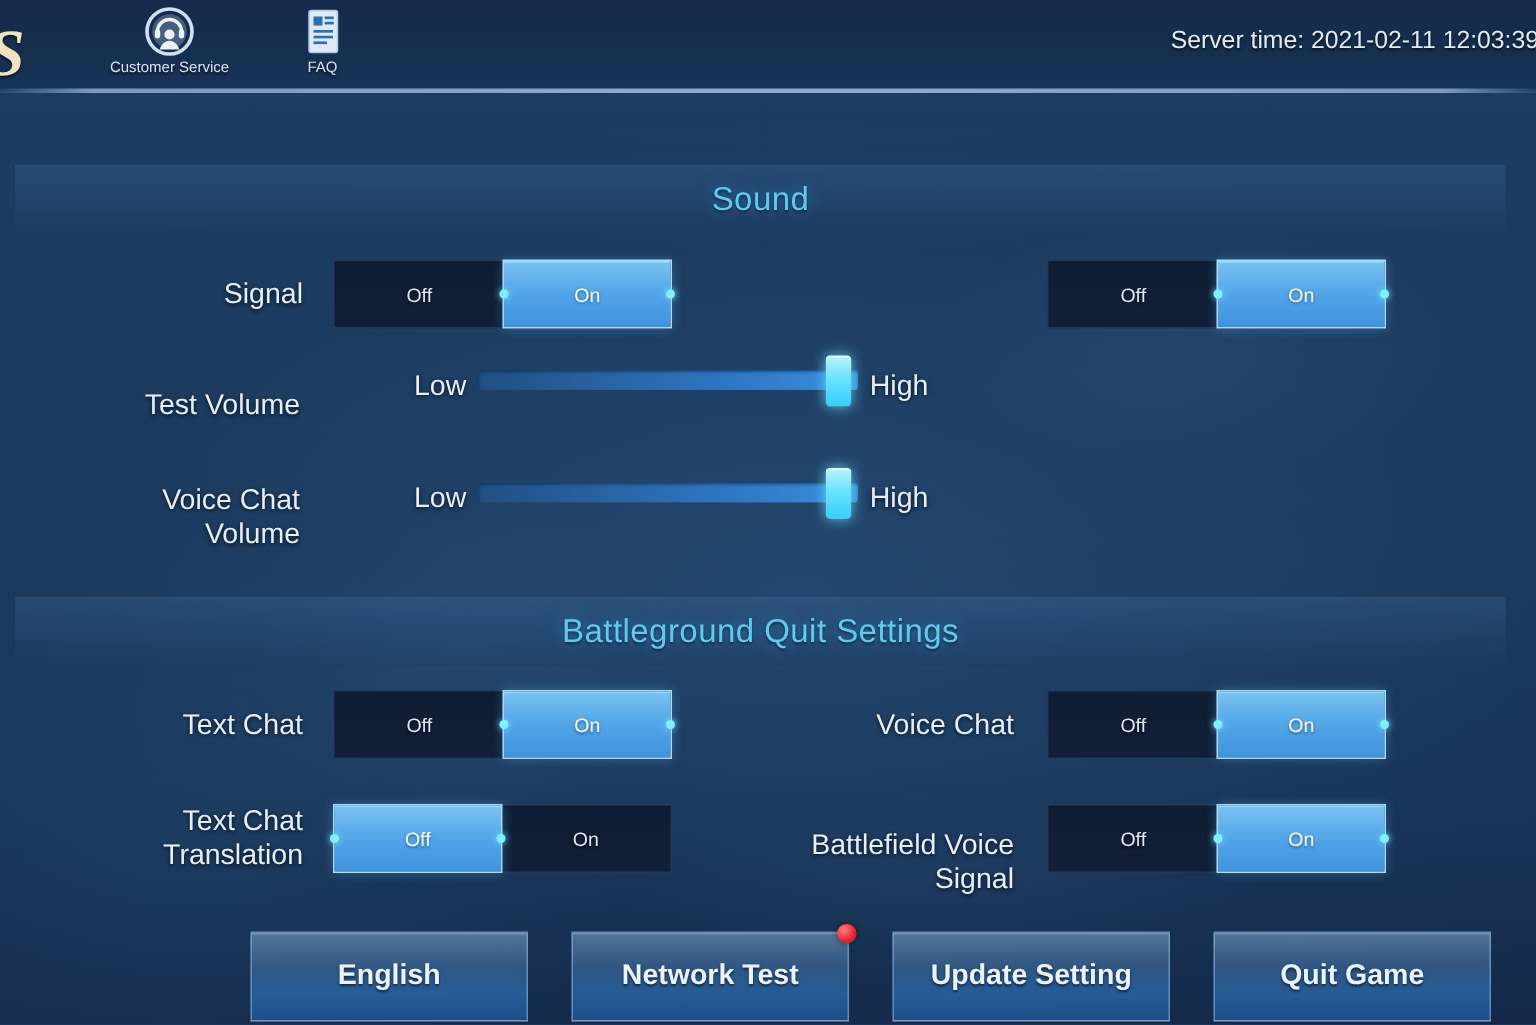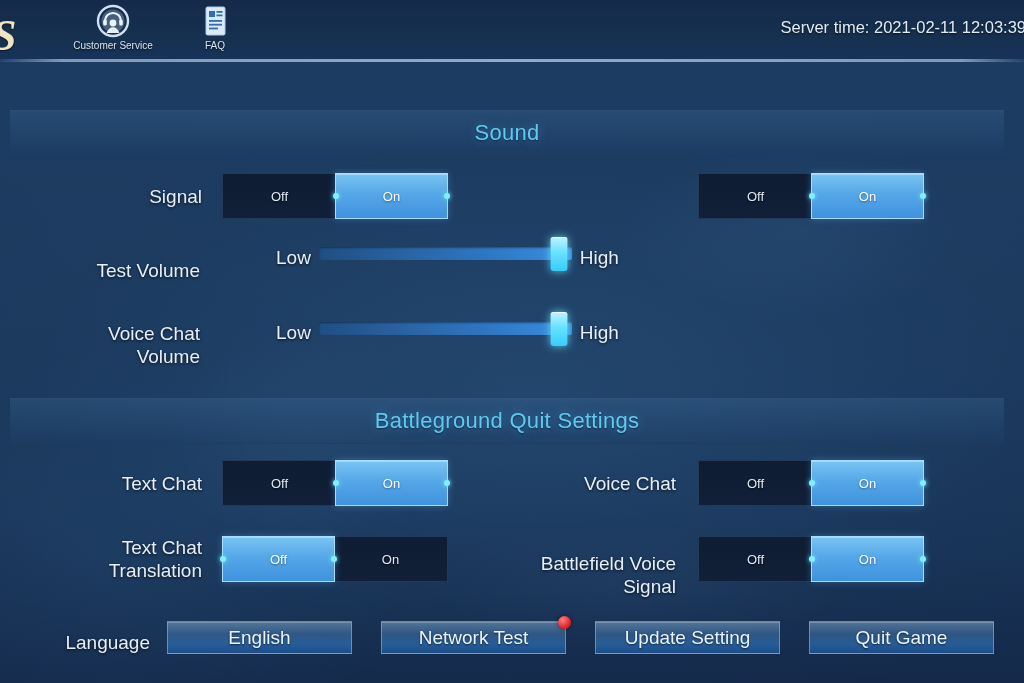--- a/index.html
+++ b/index.html
@@ -161,29 +161,30 @@
     transform:translate(-50%,-50%);
     border-radius:3px;
     background:linear-gradient(180deg,#bff3ff 0%,#69e2ff 45%,#36cdfb 100%);
     box-shadow:0 0 9px rgba(105,226,255,0.85), inset 0 1px 0 rgba(255,255,255,0.75);
     cursor:grab;
   }
 
   
   .btn{
     position:absolute;
-    height:33px;
+    height:60px;
     background:linear-gradient(180deg, rgba(140,178,214,0.52) 0%, rgba(78,134,190,0.46) 38%, rgba(44,110,180,0.72) 72%, rgba(31,86,150,0.80) 100%);
     border:1px solid rgba(158,196,230,0.50);
     display:flex; align-items:center; justify-content:center;
     font-size:19px; color:#eaf3fc;
     text-shadow:0 1px 2px rgba(0,0,0,0.60);
     box-shadow:inset 0 1px 0 rgba(255,255,255,0.22);
     cursor:pointer;
     z-index:4;
+    font-weight:bold;
   }
   .btn .dot-badge{
     position:absolute; top:-6px; right:-6px;
     width:13px; height:13px; border-radius:50%;
     background:radial-gradient(circle at 35% 30%, #ff8080 0%, #e8232b 60%, #b8141a 100%);
     box-shadow:0 0 4px rgba(0,0,0,0.5);
   }
   .bottom-label{
     position:absolute;
     font-size:19px; color:#e6eff9;
@@ -291,21 +292,20 @@
     <div class="half">On</div>
   </div>
 
   <div class="row-label" style="left:410px; top:536px; width:266px; white-space:pre-line;margin-top:16px;">Battlefield Voice
 Signal</div>
   <div class="toggle" style="left:698px; top:536px;">
     <div class="half">Off</div>
     <div class="half active">On</div>
   </div>
 
-  <div class="bottom-label" style="left:0px; top:632px; width:150px;">Language</div>
 
   <div class="btn" style="left:167px; top:621px; width:185px;">
     <span>English</span>
   </div>
 
   <div class="btn" style="left:381px; top:621px; width:185px;text-align:center;">
     <span>Network Test</span>
     <span class="dot-badge"></span>
   </div>
 

